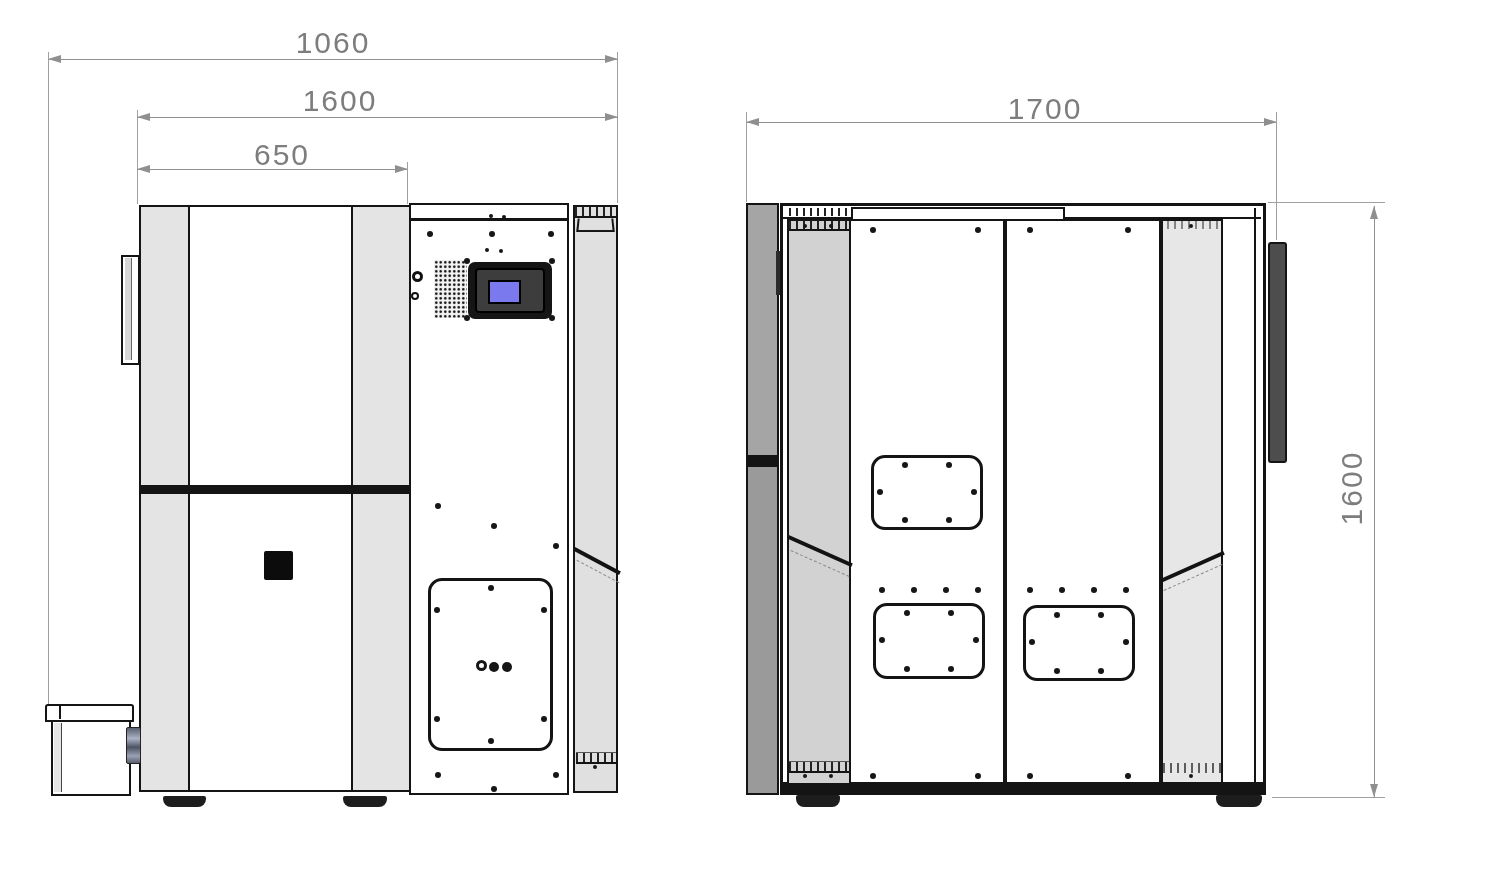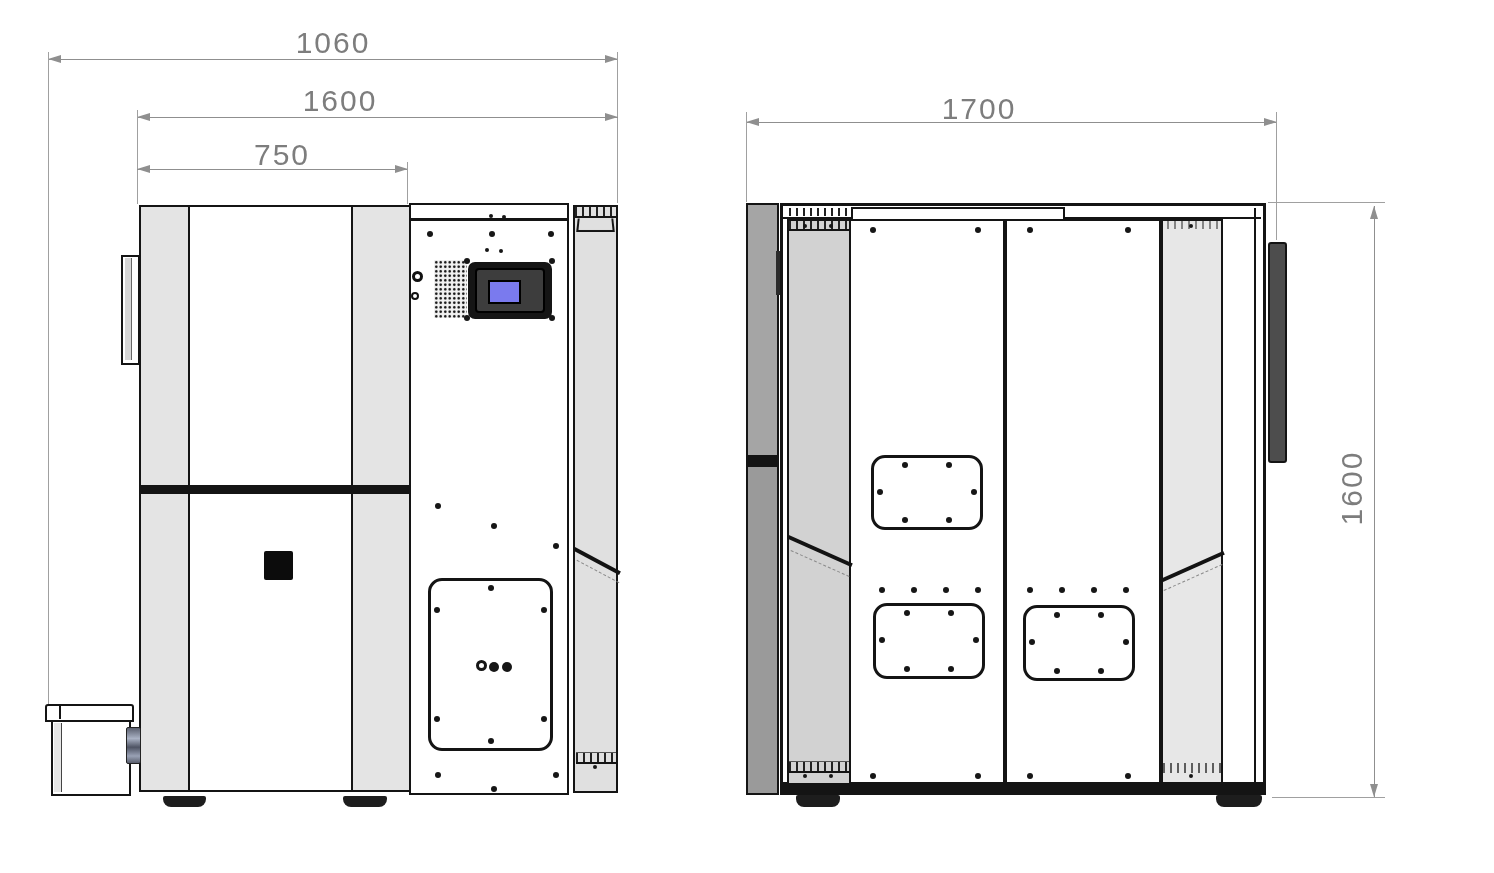--- a/index.html
+++ b/index.html
@@ -46,21 +46,21 @@
 
   <div>
     <div class="dim-label" style="left:240px;top:84px;width:200px;">1600</div>
     <div class="dline-h" style="left:137px;top:117px;width:481px;"></div>
     <div class="arr l" style="left:137px;top:113px;"></div>
     <div class="arr r" style="left:605px;top:113px;"></div>
     <div class="ext-v" style="left:137px;top:110px;height:94px;"></div>
   </div>
 
   <div>
-    <div class="dim-label" style="left:172px;top:138px;width:220px;">750</div>
+    <div class="dim-label" style="left:172px;top:138px;width:220px;">650</div>
     <div class="dline-h" style="left:137px;top:169px;width:271px;"></div>
     <div class="arr l" style="left:137px;top:165px;"></div>
     <div class="arr r" style="left:395px;top:165px;"></div>
     <div class="ext-v" style="left:407px;top:162px;height:42px;"></div>
   </div>
 
   <div class="abs" style="left:139px;top:203px;width:481px;height:592px;">
 
     <div class="panel gray" style="left:0px;top:2px;width:51px;height:284px;"></div>
     <div class="panel" style="left:49px;top:2px;width:165px;height:284px;"></div>
@@ -137,21 +137,21 @@
     <div class="panel" style="left:51px;top:720px;width:80px;height:76px;border-width:2.5px;">
       <div class="abs" style="left:1px;top:1px;width:8px;height:69px;background:#e6e6e6;border-right:1.5px solid #444;"></div>
     </div>
     <div class="abs" style="left:126px;top:727px;width:15px;height:37px;border:1.5px solid #222;border-radius:2px;background:linear-gradient(#5a5f6e,#aab2c4 30%,#4e5363 55%,#99a1b5 80%,#5a5f6e);"></div>
   </div>
 
   <div class="foot" style="left:163px;top:796px;width:43px;height:11px;"></div>
   <div class="foot" style="left:343px;top:796px;width:44px;height:11px;"></div>
 
   <div>
-    <div class="dim-label" style="left:879px;top:92px;width:200px;">1700</div>
+    <div class="dim-label" style="left:945px;top:92px;width:200px;">1700</div>
     <div class="dline-h" style="left:746px;top:122px;width:531px;"></div>
     <div class="arr l" style="left:746px;top:118px;"></div>
     <div class="arr r" style="left:1264px;top:118px;"></div>
     <div class="ext-v" style="left:746px;top:112px;height:90px;"></div>
     <div class="ext-v" style="left:1276px;top:112px;height:128px;"></div>
   </div>
 
   <div>
     <div class="dim-label" style="left:1292px;top:471px;width:120px;transform:rotate(-90deg);">1600</div>
     <div class="dline-v" style="left:1374px;top:206px;height:591px;"></div>

